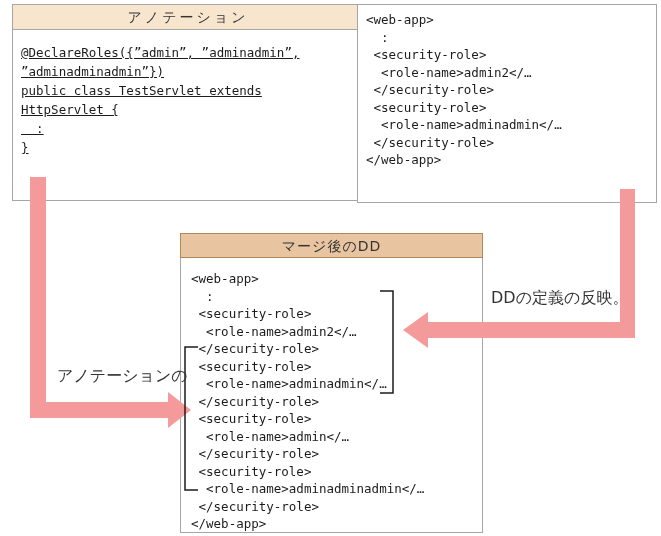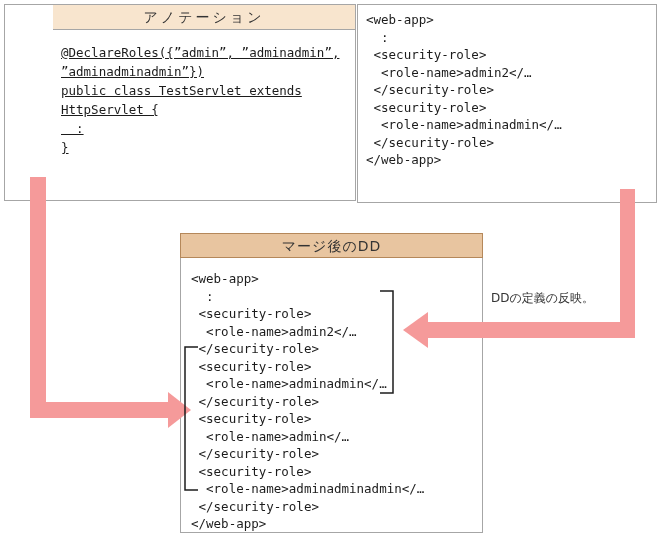--- a/index.html
+++ b/index.html
@@ -31,21 +31,21 @@
   }
   .panel-header {
     height: 25px;
     line-height: 24px;
     text-align: center;
     font-size: 14px;
     color: var(--title-text);
     background: var(--header-light);
     border-bottom: 1px solid var(--panel-border);
   }
-  .panel--annotation { left: 4px; top: 4px; width: 352px; height: 197px; padding-left: 48px; }
+  .panel--annotation { left: 12px; top: 4px; width: 352px; height: 197px; }
   .panel--annotation .panel-header { letter-spacing: 3px; }
   .panel--dd { left: 357px; top: 4px; width: 300px; height: 199px; }
   .panel--merged { left: 180px; top: 233px; width: 303px; height: 300px; }
   .panel--merged .panel-header {
     background: var(--header-dark);
     border: 1px solid var(--header-dark-border);
     margin: -1px -1px 8px -1px;
     letter-spacing: 1px;
   }
   .code {
@@ -63,21 +63,21 @@
   .overlay {
     position: absolute;
     left: 0; top: 0;
     width: 661px; height: 536px;
     z-index: 5;
     pointer-events: none;
   }
   .arrow-label {
     position: absolute;
     z-index: 6;
-    font-size: 12px;
+    font-size: 16px;
     line-height: 20px;
     color: var(--label-text);
     white-space: nowrap;
   }
   .arrow-label--annotation { left: 57px; top: 366px; }
   .arrow-label--dd { left: 491px; top: 288px; }
 </style>
 </head>
 <body>
 
@@ -124,20 +124,21 @@
       <div class="code-line">  &lt;role-name&gt;admin&lt;/…</div>
       <div class="code-line"> &lt;/security-role&gt;</div>
       <div class="code-line"> &lt;security-role&gt;</div>
       <div class="code-line">  &lt;role-name&gt;adminadminadmin&lt;/…</div>
       <div class="code-line"> &lt;/security-role&gt;</div>
       <div class="code-line">&lt;/web-app&gt;</div>
     </div>
   </div>
 
   <div class="arrow-label arrow-label--annotation">
+    <div>アノテーションの</div>
   </div>
   <div class="arrow-label arrow-label--dd">DDの定義の反映。</div>
 
   <svg class="overlay" viewBox="0 0 661 536" xmlns="http://www.w3.org/2000/svg">
 
     <g style="fill:var(--arrow-pink)">
       <rect x="30" y="177" width="16" height="241"></rect>
       <rect x="30" y="402" width="139" height="16"></rect>
       <polygon points="168,392 168,428 191,410"></polygon>
     </g>

